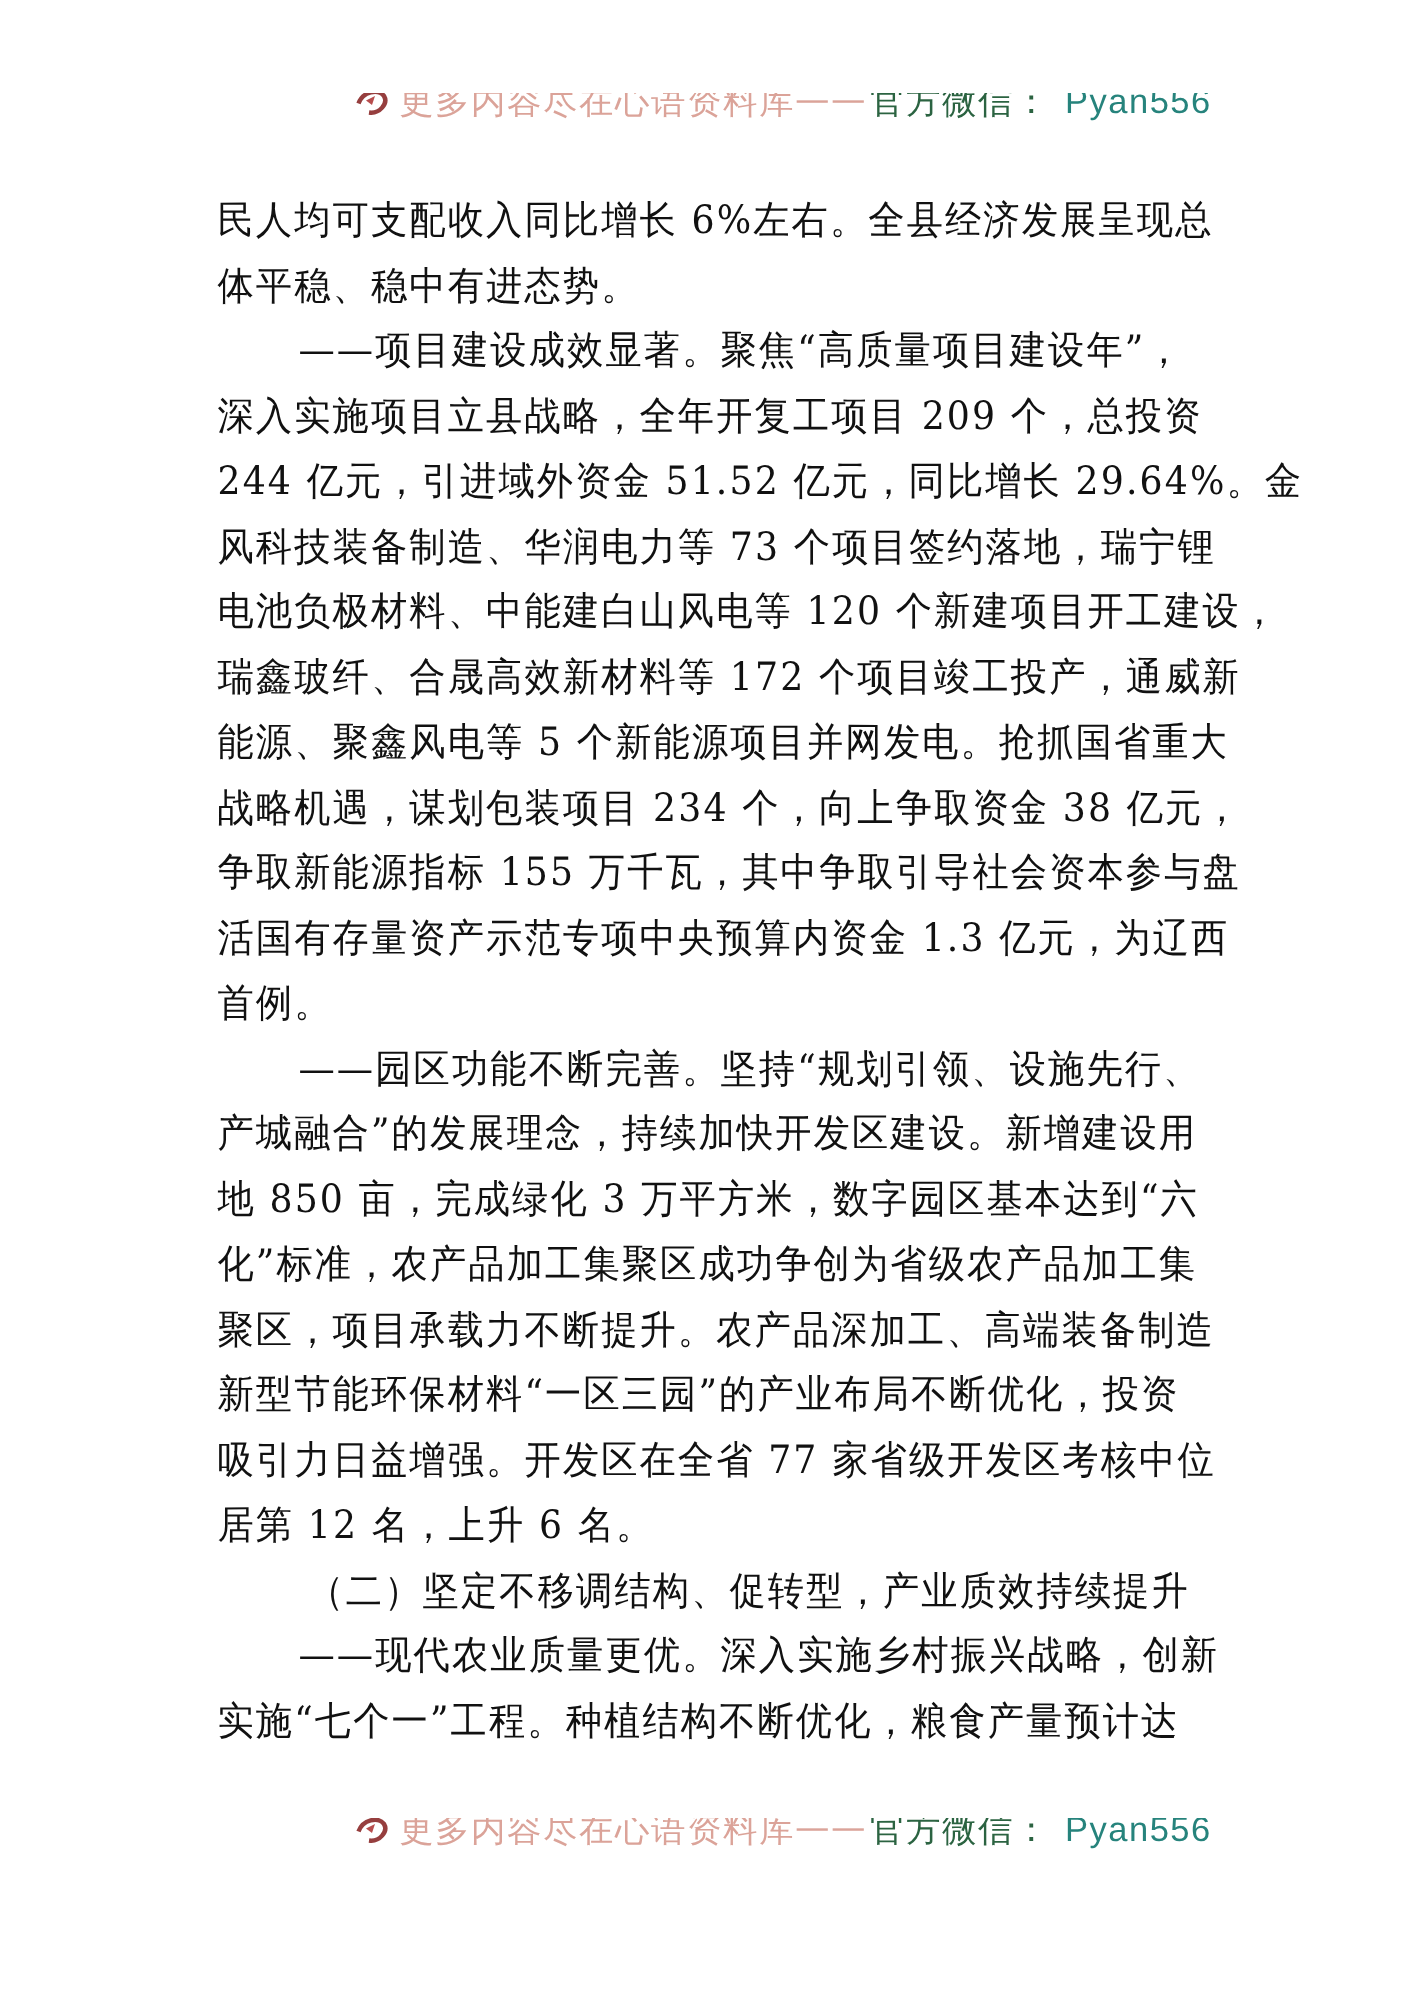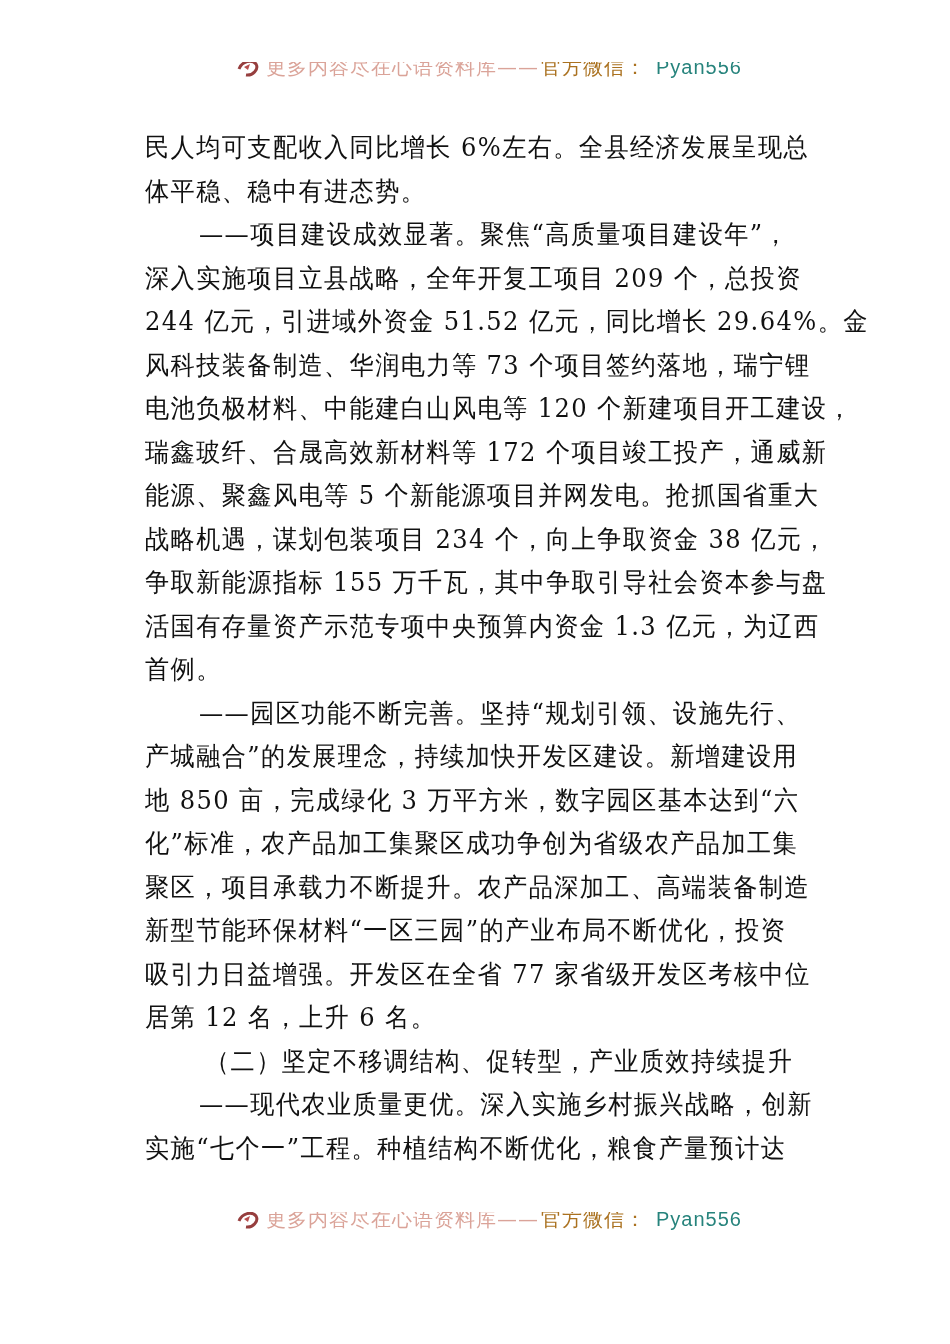--- a/index.html
+++ b/index.html
@@ -1,25 +1,25 @@
 <!DOCTYPE html>
 <html><head>
 <meta charset="utf-8">
 <style>
   html, body { margin: 0; padding: 0; background: #ffffff; }
   body { width: 950px; height: 1344px; position: relative; overflow: hidden; }
   .watermark {
     position: absolute; left: 236px; height: 30px; display: flex; align-items: center;
-    font-family: "DejaVu Sans", sans-serif; font-size: 20px; letter-spacing: 1px;
+    font-family: "DejaVu Sans", sans-serif; font-size: 23px; letter-spacing: 1px;
     white-space: nowrap; opacity: 0.9;
   }
   .watermark .wm-logo { width: 24px; height: 24px; margin-right: 6px; }
   .watermark .wm-main { color: #d79a8e; }
   .watermark .wm-dash { color: #d79a8e; }
-  .watermark .wm-official { color: #a16207; margin-left: 2px; text-align: right; }
+  .watermark .wm-official { color: #14532d; margin-left: 2px; text-align: right; }
   .watermark .wm-id { color: #0f766e; margin-left: 10px; font-family: "Liberation Sans", sans-serif; }
   .wm-top { top: 52px; clip-path: inset(10px 0 0 0); }
   .wm-bottom { top: 1204px; clip-path: inset(8px 0 0 0); }
   .page { position: absolute; left: 0; top: 0; width: 950px; }
   .line {
     position: absolute; left: 145px; width: 690px;
     font-family: "DejaVu Serif", serif; font-size: 26px; line-height: 30px;
     color: #111111; white-space: nowrap; letter-spacing: 1.5px;
     transform: scaleX(0.93); transform-origin: left center;
   }

